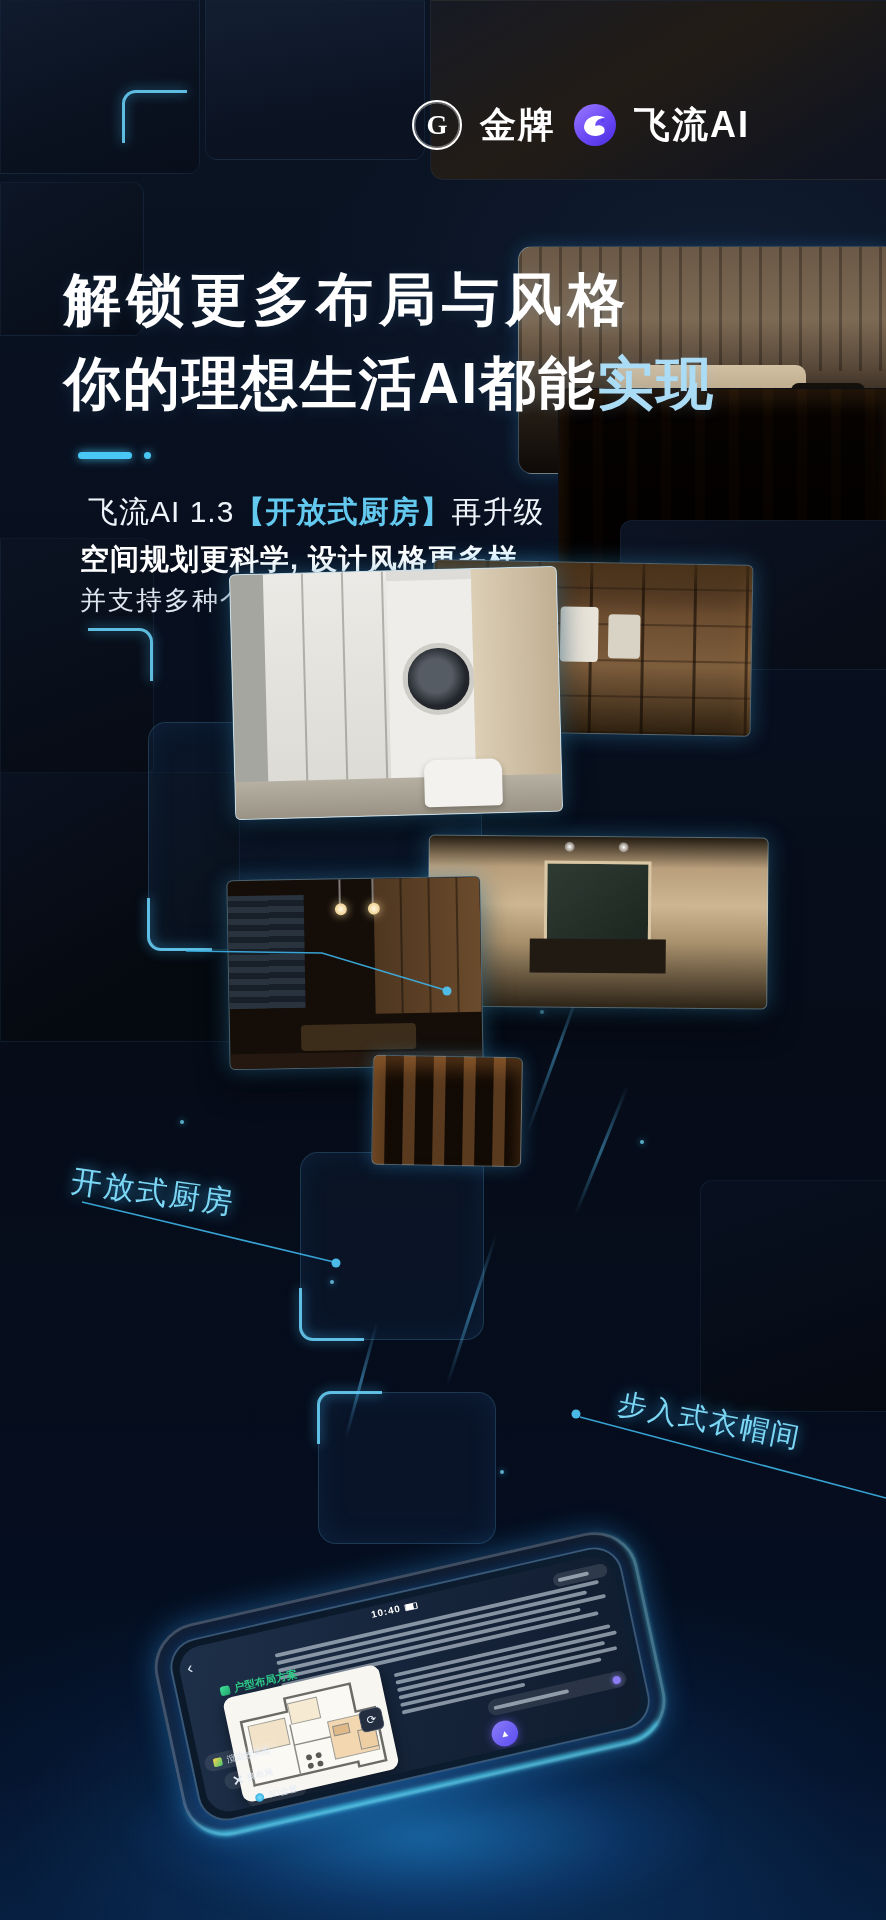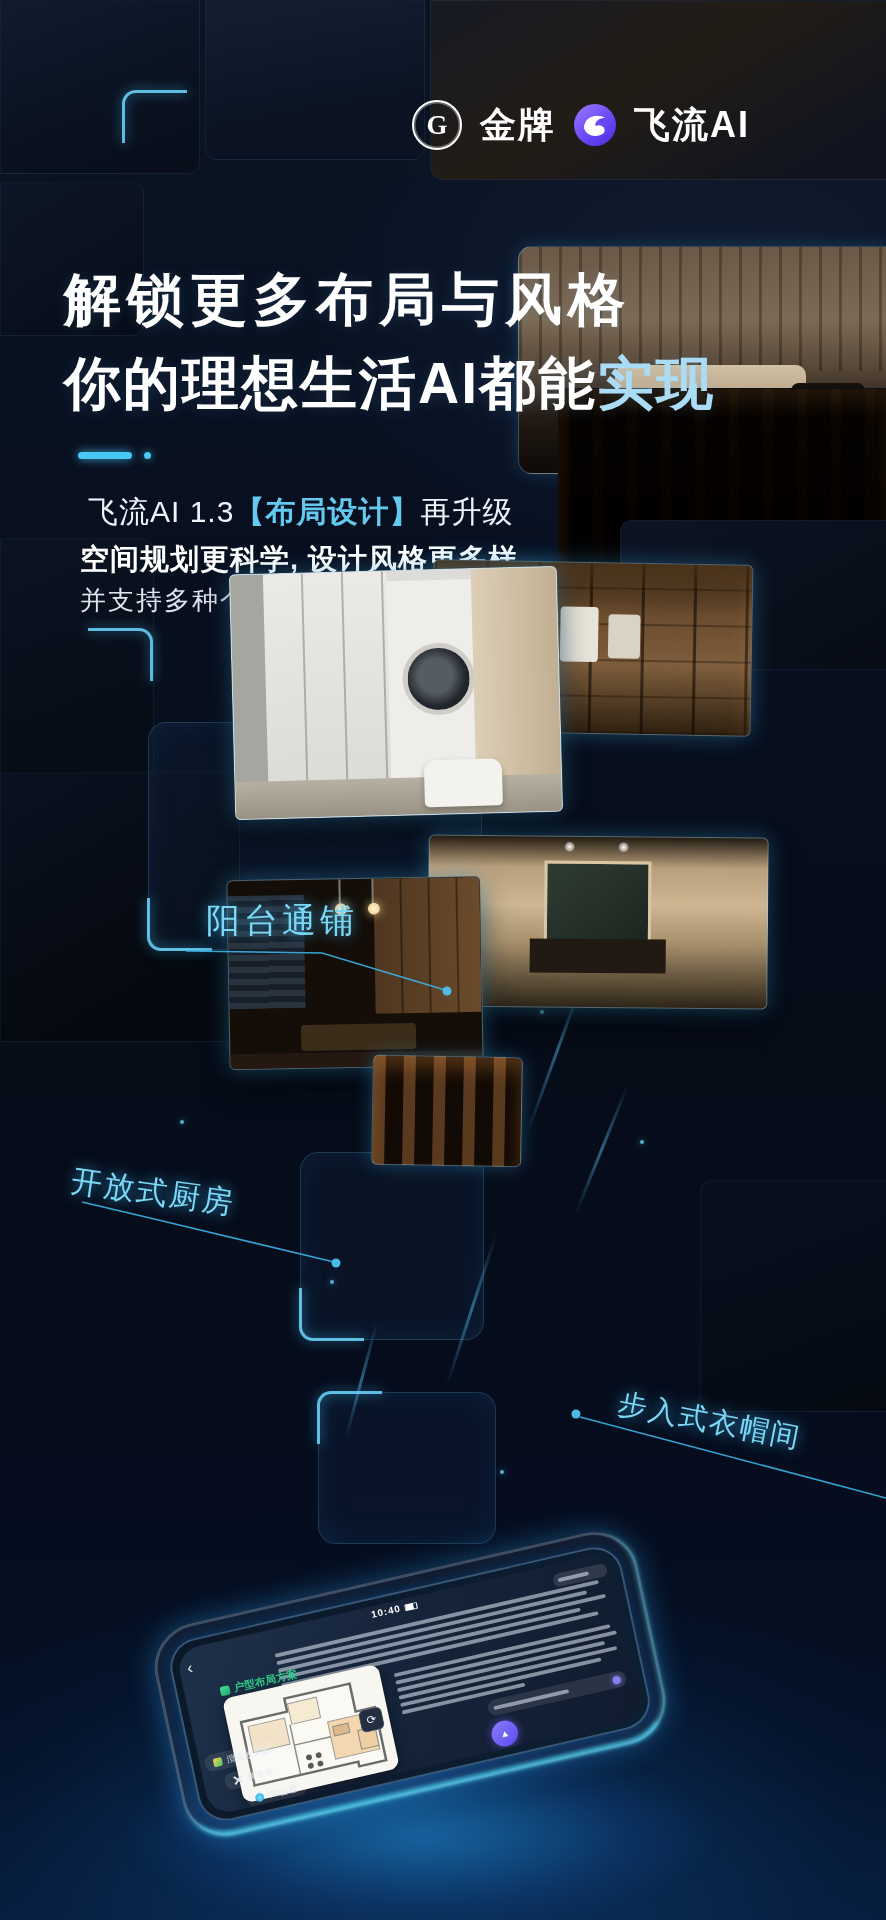--- a/index.html
+++ b/index.html
@@ -204,21 +204,21 @@
   <div class="abs h2">
     <span>你的理想生活</span><span class="strong">AI都能</span><span class="accent" style="color:#aadcf5;">实现</span>
   </div>
 
   <div class="abs divider">
     <div class="bar" style="background:#49c8f5;box-shadow:0 0 10px rgba(73,200,245,.8);"></div>
     <div class="pt" style="background:#49c8f5;box-shadow:0 0 8px rgba(73,200,245,.8);"></div>
   </div>
 
   <div class="abs sub1">
-    <span>飞流AI 1.3</span><span class="hl" style="color:#63c9ef;">【布局设计】</span><span>再升级</span>
+    <span>飞流AI 1.3</span><span class="hl" style="color:#63c9ef;">【开放式厨房】</span><span>再升级</span>
   </div>
   <div class="abs sub2">空间规划更科学, 设计风格更多样</div>
   <div class="abs sub3">并支持多种个性化空间生成</div>
 
   <div class="photo ph-closet">
     <div class="pc-c1"></div>
     <div class="pc-c2"></div>
   </div>
   <div class="photo ph-balcony">
     <div class="pb-wl"></div>
@@ -240,21 +240,20 @@
     <div class="pk-cab"></div>
     <div class="pk-stem1"></div>
     <div class="pk-stem2"></div>
     <div class="pk-b1"></div>
     <div class="pk-b2"></div>
     <div class="pk-table"></div>
     <div class="pk-floor"></div>
   </div>
   <div class="photo ph-ward"></div>
 
-  <div class="callout co-balcony">阳台通铺</div>
   <div class="callout co-kitchen">开放式厨房</div>
   <div class="callout co-closet">步入式衣帽间</div>
 
   <svg class="leads" width="886" height="1920">
     <polyline points="186,951 322,953 445,990" fill="none" stroke="#3db4e8" stroke-width="1.6" opacity="0.9"></polyline>
     <circle cx="447" cy="991" r="4.5" fill="#4fc3f0" opacity="0.95"></circle>
     <polyline points="82,1202 150,1218 334,1262" fill="none" stroke="#3db4e8" stroke-width="1.6" opacity="0.9"></polyline>
     <circle cx="336" cy="1263" r="4.5" fill="#4fc3f0" opacity="0.95"></circle>
     <circle cx="576" cy="1414" r="4.5" fill="#4fc3f0" opacity="0.95"></circle>
     <polyline points="580,1417 886,1498" fill="none" stroke="#3db4e8" stroke-width="1.6" opacity="0.9"></polyline>

